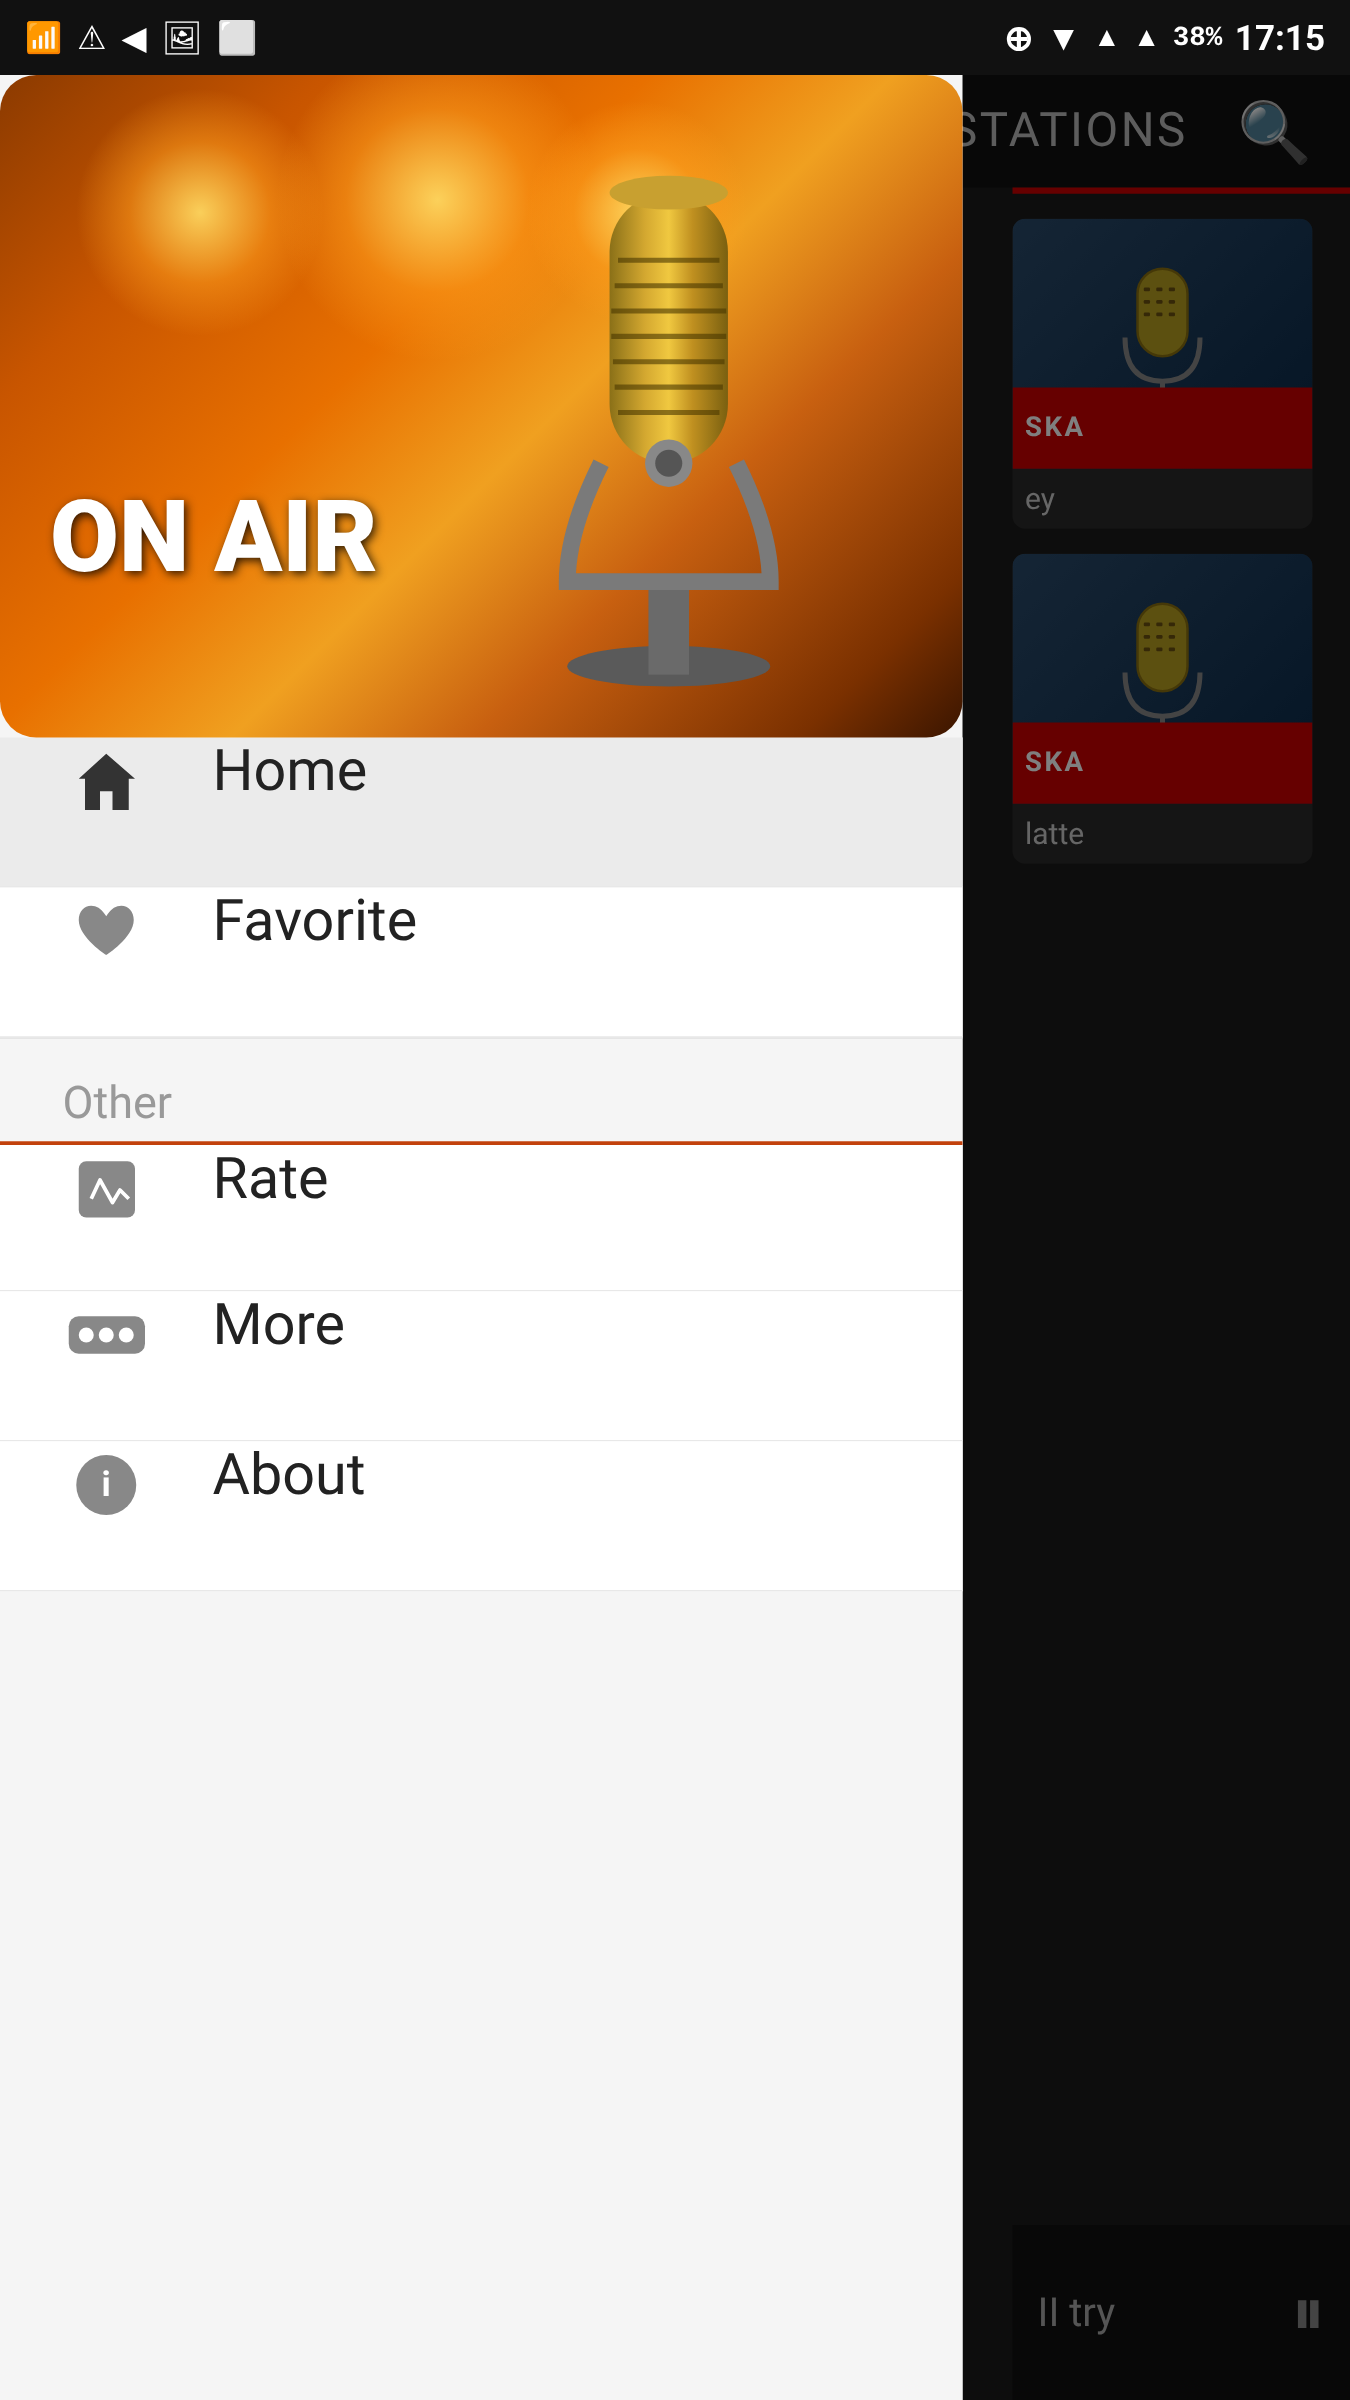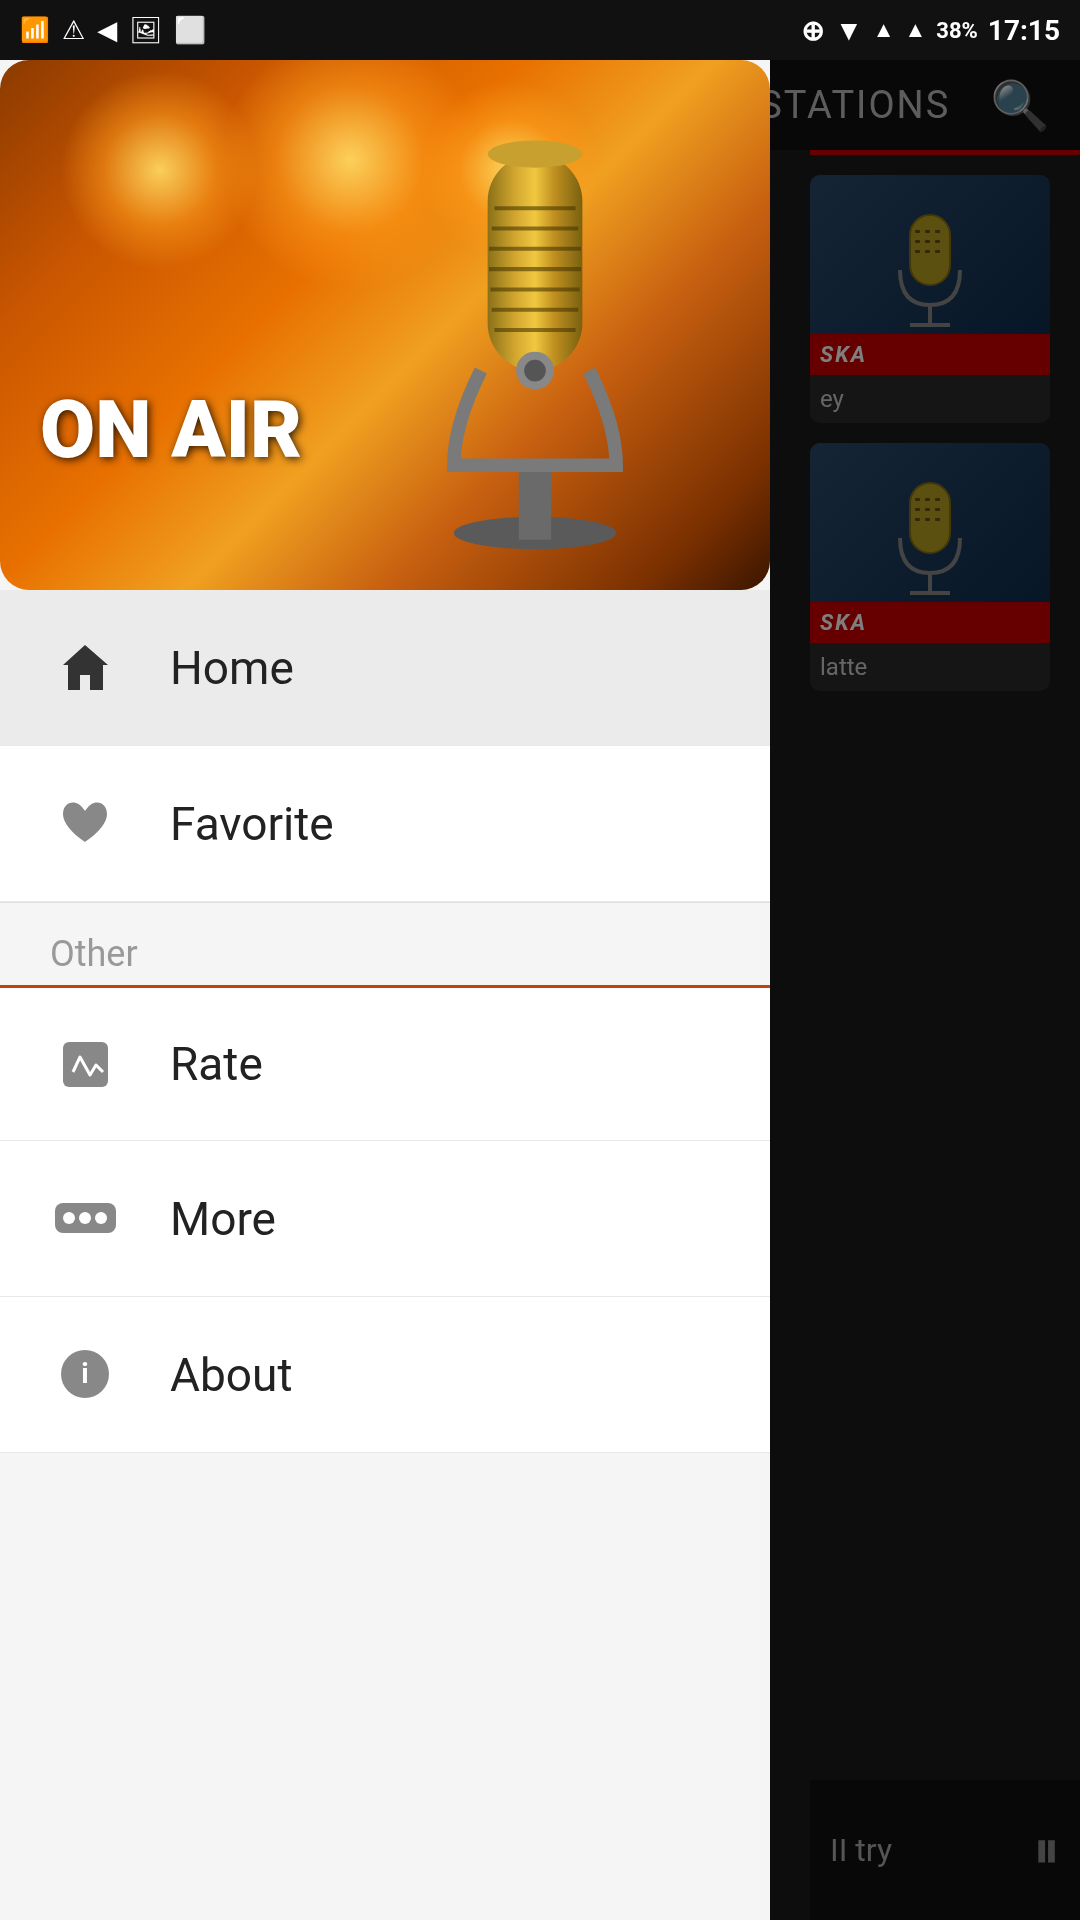--- a/index.html
+++ b/index.html
@@ -108,23 +108,22 @@
     }
 
     
     .nav-section {
       background: #f5f5f5;
       flex: 1;
     }
 
     .nav-item {
       display: flex;
-      align-items: center;
       padding: 0 50px;
-      height: 156px;
+      height: 120px;
       background: white;
       cursor: pointer;
       border-bottom: 1px solid #e8e8e8;
       gap: 50px;
     }
 
     .nav-item:first-child {
       background: #ebebeb;
     }
 
@@ -213,22 +212,21 @@
     }
 
     .station-card-badge {
       position: absolute;
       bottom: 0; left: 0; right: 0;
       background: #cc0000;
       color: white;
       font-size: 22px;
       font-weight: bold;
       letter-spacing: 2px;
-      padding: 8px 10px;
-      font-style: italic;
+      padding: 20px 10px;
     }
 
     .station-card-name {
       color: #ccc;
       font-size: 24px;
       padding: 10px;
     }
 
     
     .player-bar {
@@ -274,21 +272,21 @@
     <span>⚠</span>
     <span>◀</span>
     <span>🖼</span>
     <span>⬜</span>
   </div>
   <div class="status-right">
     <span>⊕</span>
     <span>▼</span>
     <span style="font-size:22px;">▲</span>
     <span style="font-size:22px;">▲</span>
-    <span style="font-size:22px;">38%</span>
+    <span style="font-size:22px;font-family:Liberation Mono, monospace;">38%</span>
     <span>17:15</span>
   </div>
 </div>
 
 <div class="main-content">
   <div class="main-header">
     <span class="stations-tab">STATIONS</span>
     <span class="search-icon-main">🔍</span>
   </div>
 

